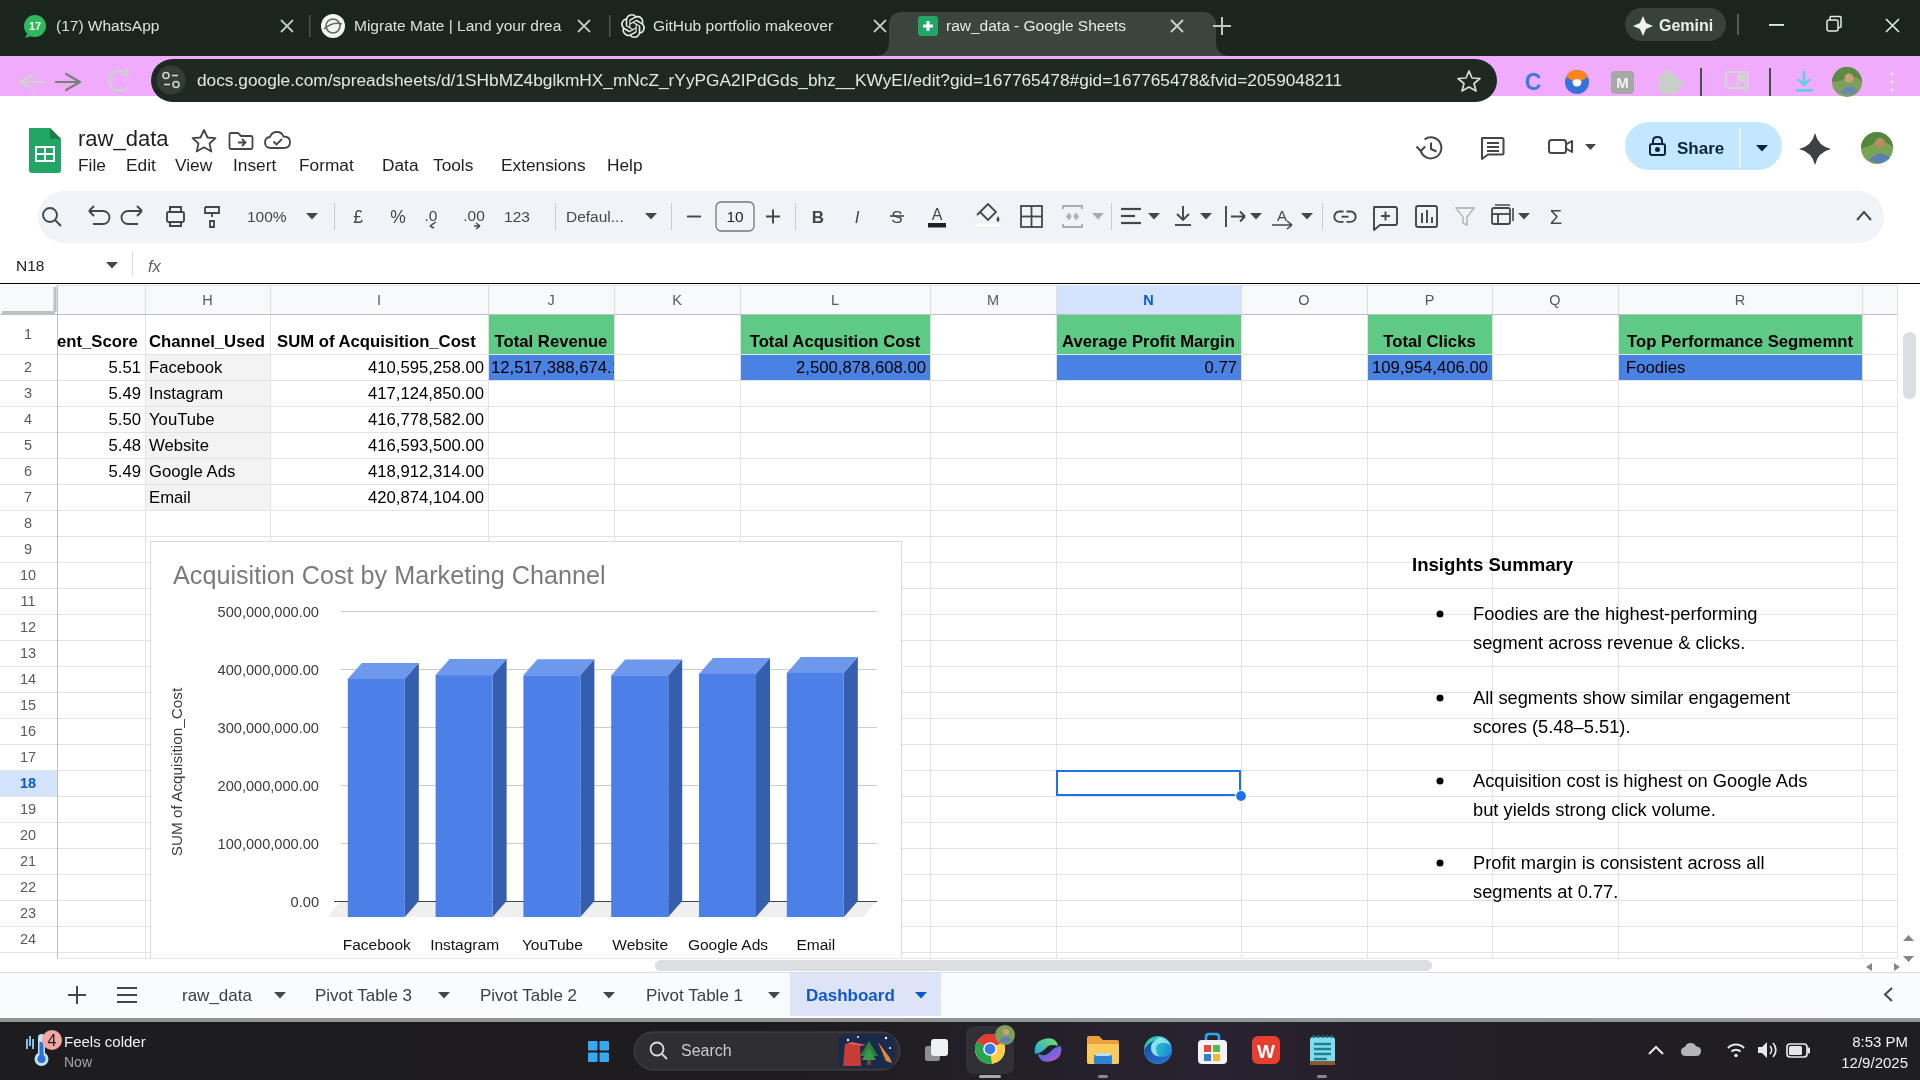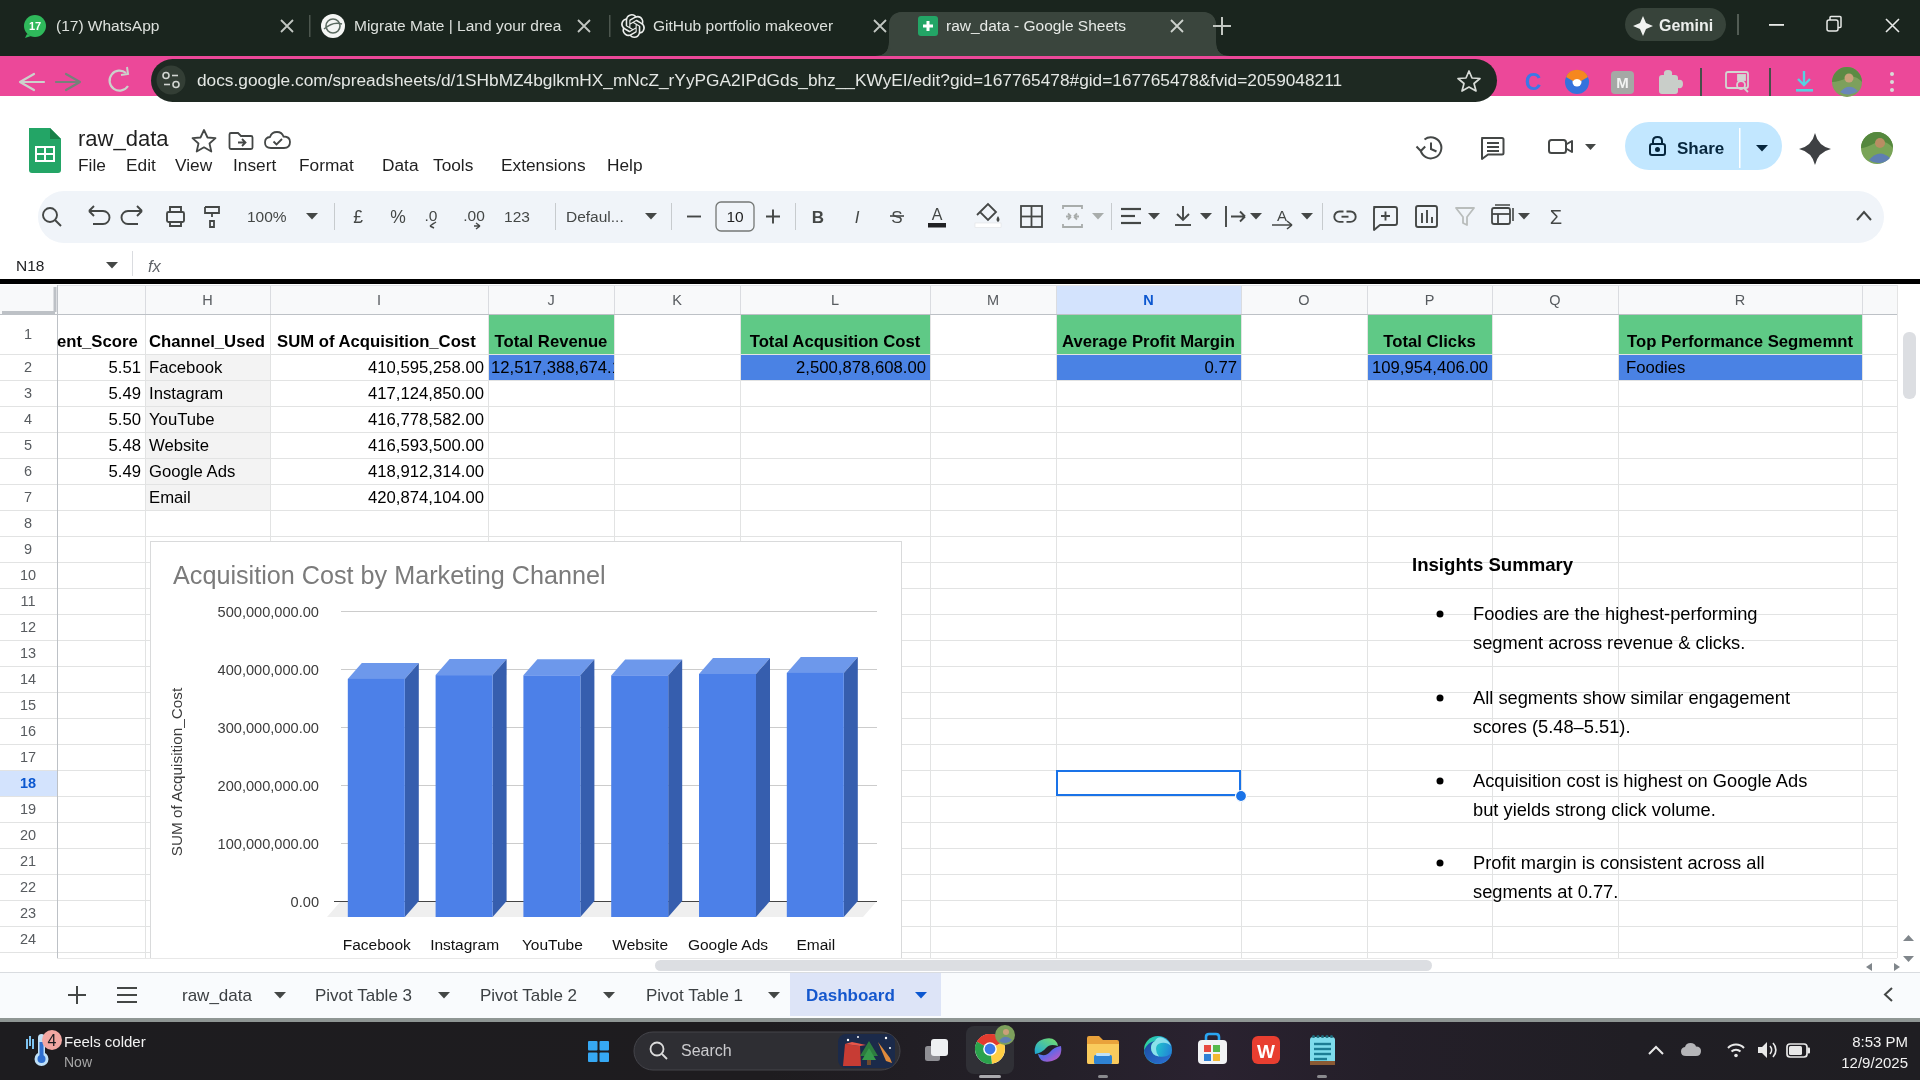--- a/index.html
+++ b/index.html
@@ -47,21 +47,21 @@
 <path d="M1643 16 L1646 23 L1653 26 L1646 29 L1643 36 L1640 29 L1633 26 L1640 23 Z" fill="#f1f3f1"></path>
 <text x="1659" y="31" font-size="16" font-weight="bold" fill="#eceeec">Gemini</text>
 <rect x="1737" y="14" width="2" height="21" fill="#525c54"></rect>
 
 <rect x="1769" y="24" width="15" height="1.8" fill="#e8eae8"></rect>
 <rect x="1827" y="20" width="11" height="11" rx="2" fill="none" stroke="#e8eae8" stroke-width="1.5"></rect>
 <path d="M1830 20 L1830 17.5 Q1830 16.5 1831 16.5 L1840 16.5 Q1841 16.5 1841 17.5 L1841 26.5 Q1841 27.5 1840 27.5 L1838 27.5" fill="none" stroke="#e8eae8" stroke-width="1.5"></path>
 <path d="M1886 19 L1899 32 M1899 19 L1886 32" stroke="#e8eae8" stroke-width="1.6" fill="none"></path>
 </svg>
 </div>
-<div class="abs" style="left:0;top:56px;width:1920px;height:40px;background:#ec4899">
+<div class="abs" style="left:0;top:56px;width:1920px;height:40px;background:#f0abfc">
 <svg class="abs" style="left:0;top:0" width="1920" height="52" viewBox="0 0 1920 52">
 
 <path d="M34 18 L20 26 L34 34 M20 26 L44 26" stroke="#ccd2cc" stroke-width="2.2" fill="none" stroke-linecap="round" stroke-linejoin="round"></path>
 <path d="M66 18 L80 26 L66 34 M80 26 L56 26" stroke="#76817a" stroke-width="2.2" fill="none" stroke-linecap="round" stroke-linejoin="round"></path>
 <g fill="none" stroke="#ccd2cc" stroke-width="2.2">
         <path d="M126 17 A10 10 0 1 0 128 30"></path>
         <path d="M127 11 L128 18 L121 19" stroke-width="2" fill="none"></path>
       </g>
 
 <rect x="151" y="3" width="1346" height="43" rx="21.5" fill="#1e2922"></rect>
@@ -263,21 +263,21 @@
     <g stroke="#444746" stroke-width="1.8" fill="none">
       <rect x="1492" y="15" width="18" height="16" rx="2"></rect>
       <path d="M1495 12 L1510 12 M1513 15 L1513 28" stroke-width="1.6"></path>
       <line x1="1492" y1="21" x2="1510" y2="21"></line>
       <line x1="1498" y1="21" x2="1498" y2="31"></line>
     </g>
     <path d="M1518 20 L1530 20 L1524 26.5 Z" fill="#444746"></path>
     <text x="1556" y="31" font-size="20" fill="#444746" text-anchor="middle">Σ</text>
     <path d="M1857 27 L1864 19 L1871 27" stroke="#444746" stroke-width="2" fill="none"></path>
   </svg>
-<div class="abs" style="left:0;top:243px;width:1920px;height:41px;background:#fff;border-bottom:5px solid #000000">
+<div class="abs" style="left:0;top:243px;width:1920px;height:41px;background:#fff;border-bottom:1px solid #000000">
 <svg width="1920" height="41" viewBox="0 0 1920 41">
 <text x="16" y="28" font-size="15.5" fill="#202124">N18</text>
 <path d="M106 19 L118 19 L112 25.5 Z" fill="#444746"></path>
 <rect x="132" y="8" width="1" height="25" fill="#dadce0"></rect>
 <text x="148" y="29" font-size="16.5" font-style="italic" fill="#5f6368">fx</text>
 </svg>
 </div>
 <svg class="abs" style="left:0;top:284px" width="1920" height="691" viewBox="0 284 1920 691">
     <rect x="0" y="284" width="1920" height="691" fill="#fff"></rect>
     <rect x="145" y="354" width="125" height="156" fill="#f3f3f3"></rect>

